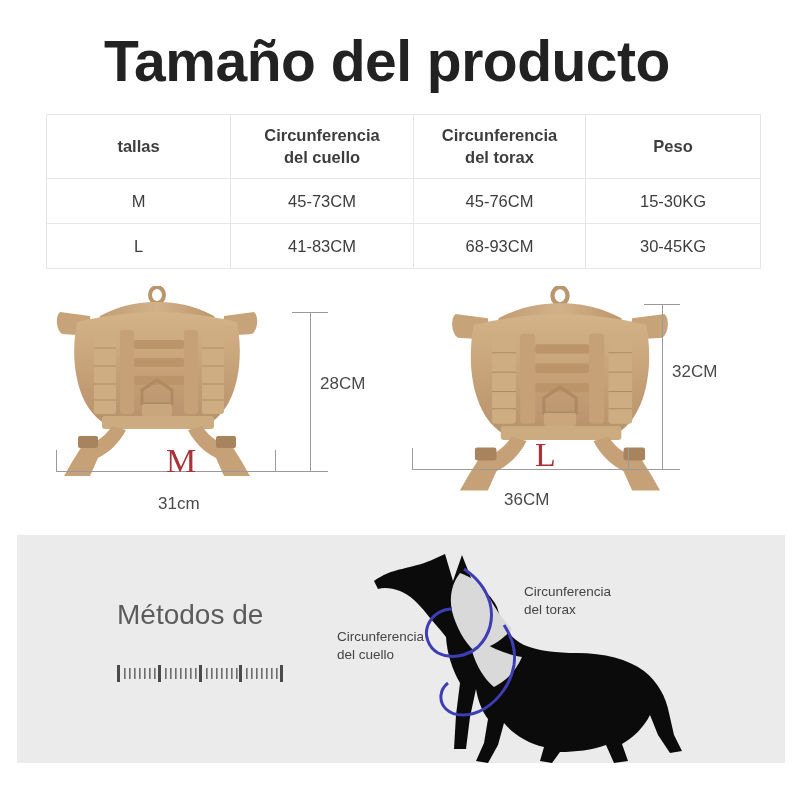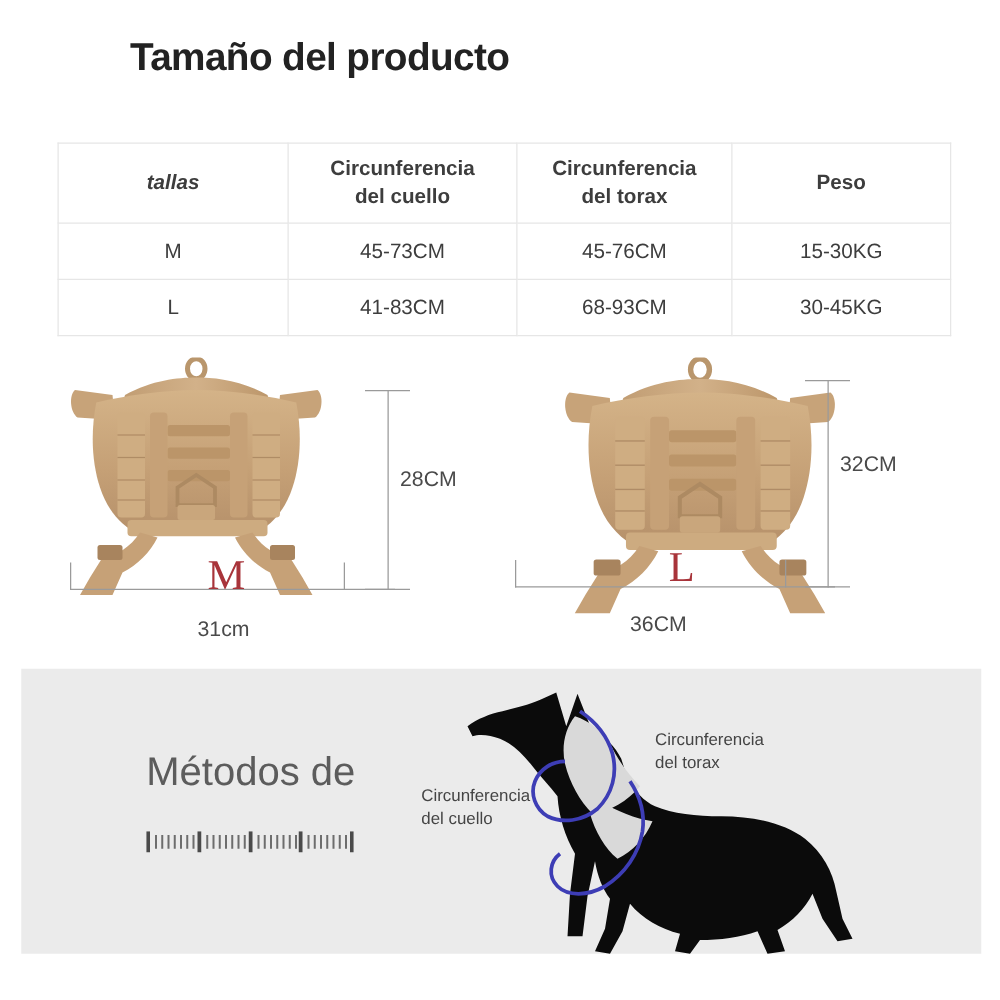--- a/index.html
+++ b/index.html
@@ -13,21 +13,21 @@
     position: relative;
     overflow: hidden;
     font-family: "Liberation Sans", "DejaVu Sans", sans-serif;
     color: #3a3a3a;
   }
 
   
   .page-title {
     position: absolute;
     left: 104px; top: 28px;
-    font-size: 31px;
+    font-size: 57px;
     font-weight: bold;
     letter-spacing: -0.5px;
     color: #222222;
     white-space: nowrap;
   }
 
   
   .size-table {
     position: absolute;
     left: 46px; top: 114px;
@@ -47,21 +47,21 @@
     height: 64px;
     font-size: 16.5px;
     font-weight: bold;
     line-height: 1.28;
   }
   .size-table tbody td {
     height: 45px;
     font-size: 16.5px;
     font-weight: normal;
   }
-  .col-size   { width: 184px; font-style: italic; }
+  .col-size   { width: 184px; }
   .col-neck   { width: 183px; }
   .col-chest  { width: 172px; }
   .col-weight { width: 175px; }
   .hdr-line { display: block; }
 
   
   .figures {
     position: absolute;
     left: 0; top: 278px;
     width: 800px; height: 250px;
@@ -122,21 +122,21 @@
   
   .method-panel {
     position: absolute;
     left: 17px; top: 535px;
     width: 768px; height: 228px;
     background: #ebebeb;
   }
   .method-title {
     position: absolute;
     left: 100px; top: 62px;
-    font-size: 32px;
+    font-size: 28px;
     line-height: 1.3;
     color: #5c5c5c;
     width: 220px;
   }
   .ruler {
     position: absolute;
     left: 100px; top: 130px;
     width: 166px; height: 17px;
   }
   .ruler svg { display: block; width: 100%; height: 100%; }

